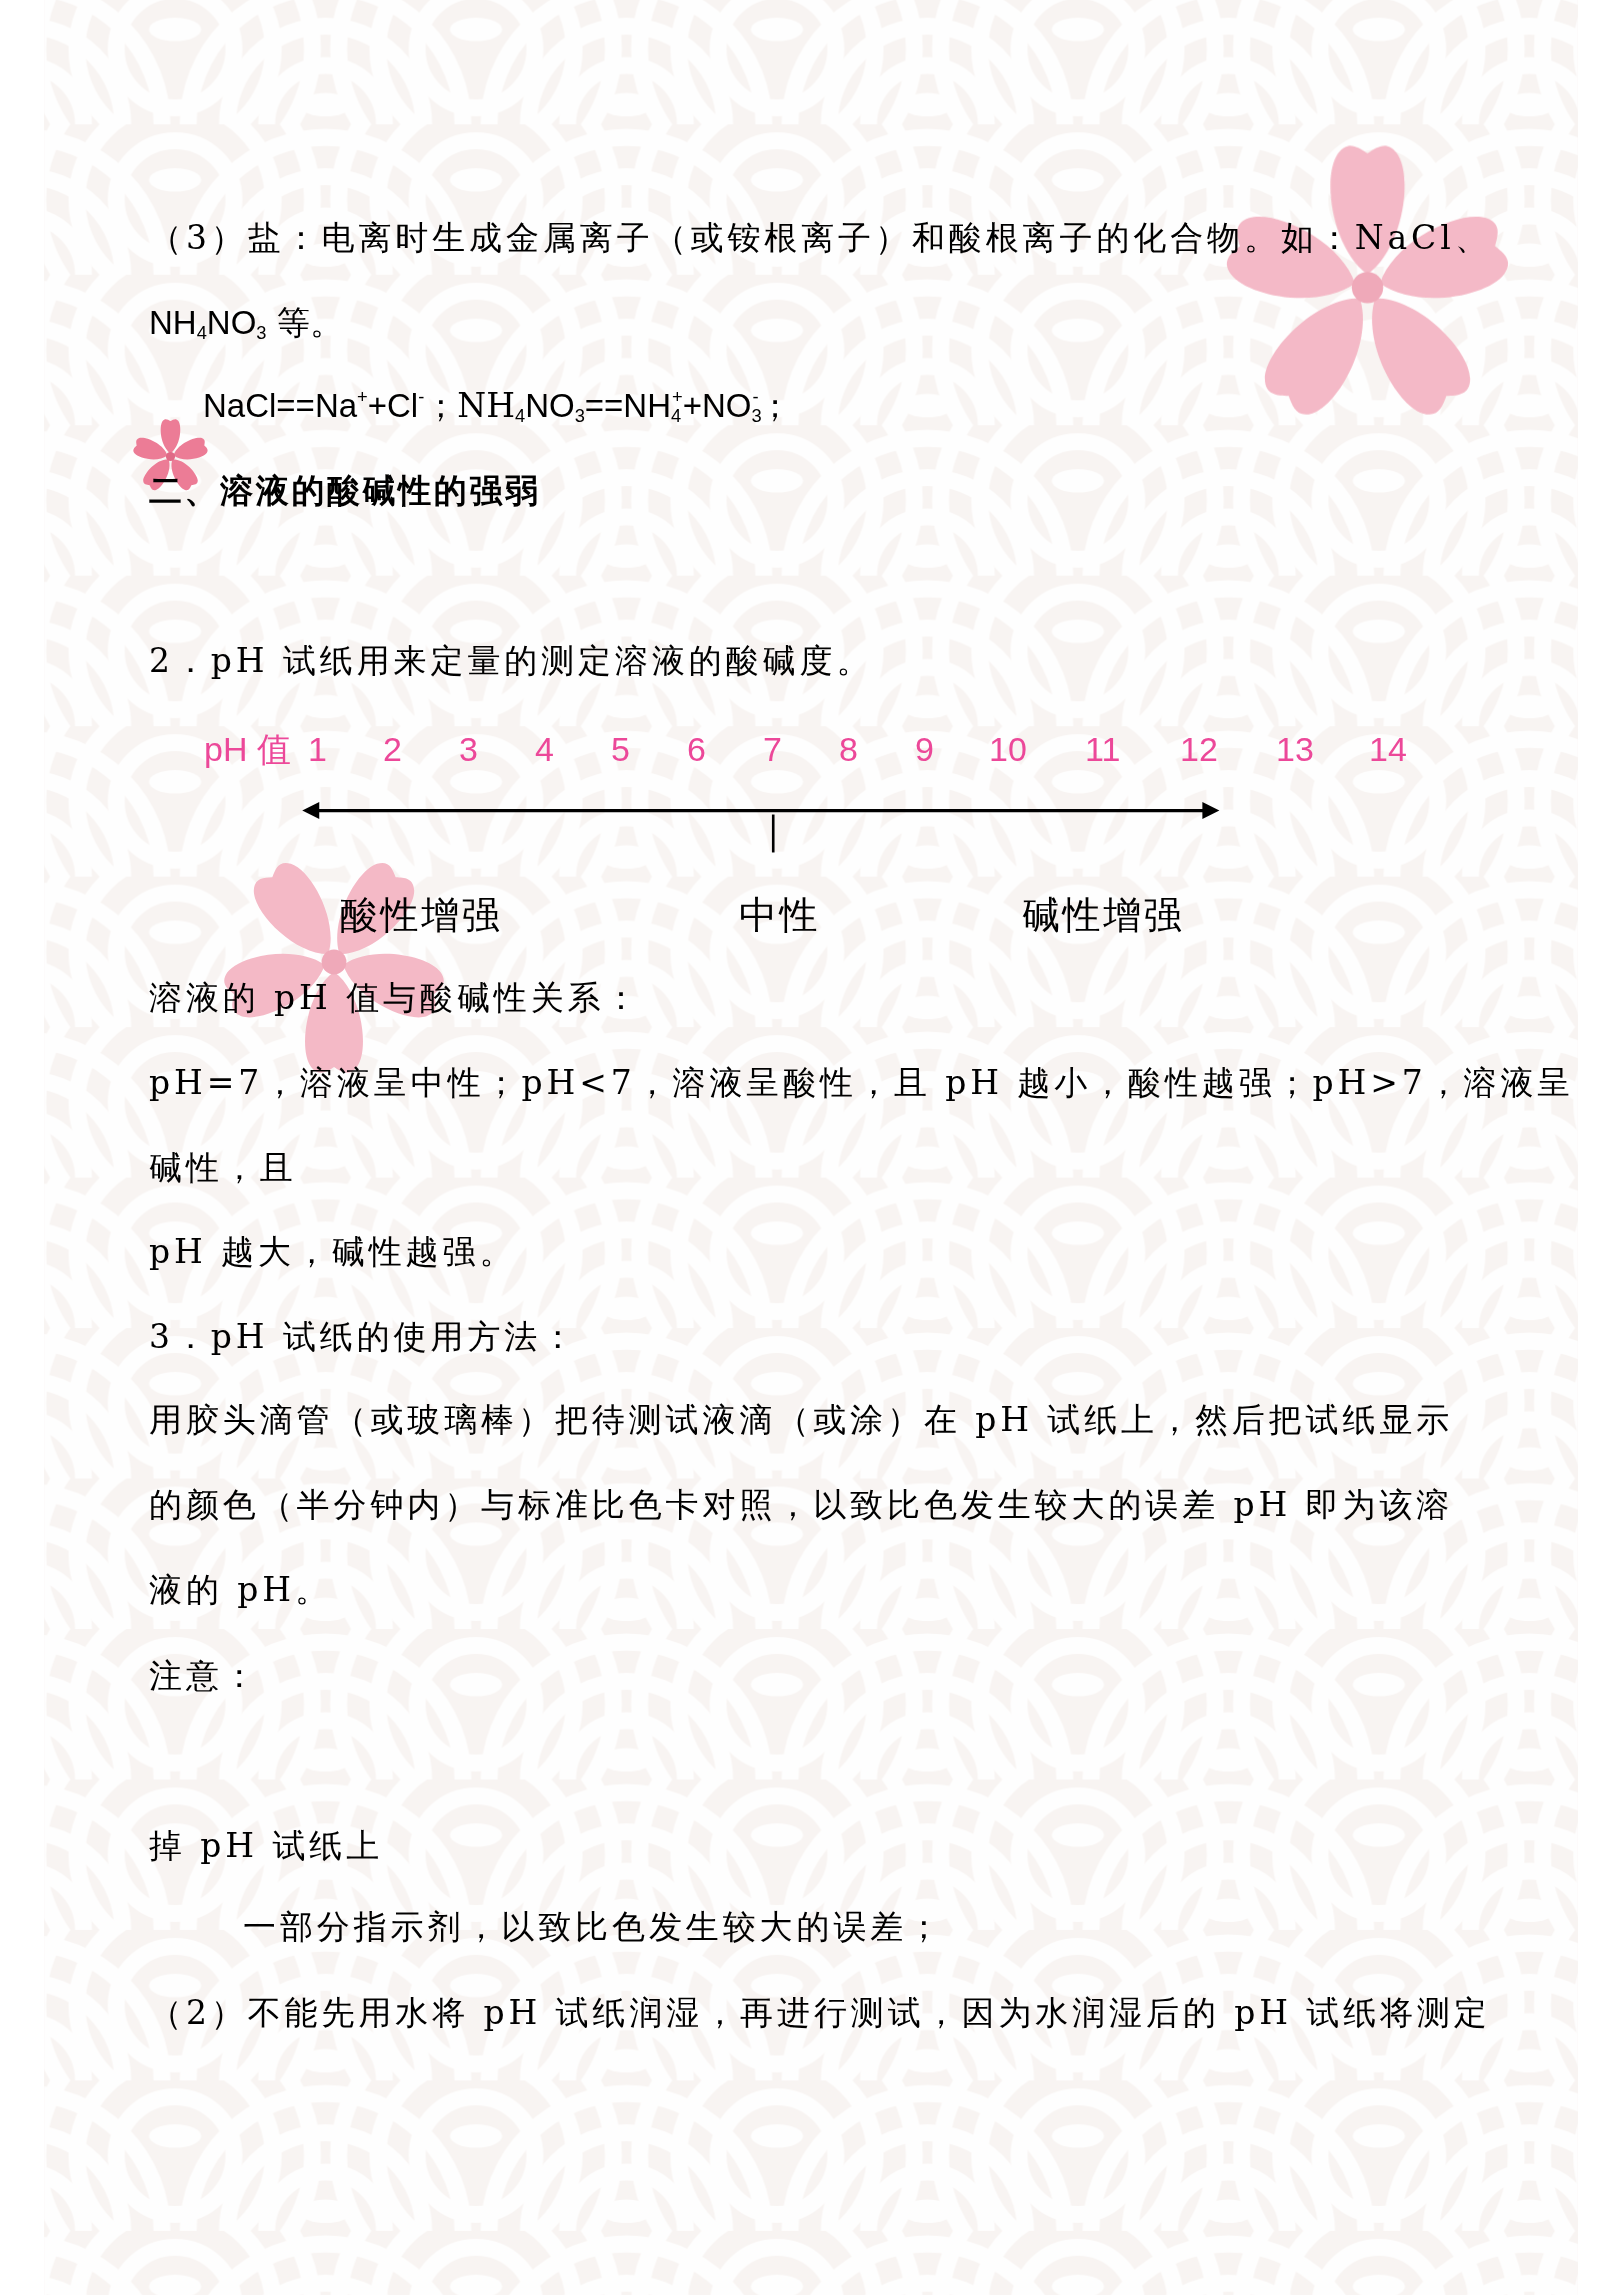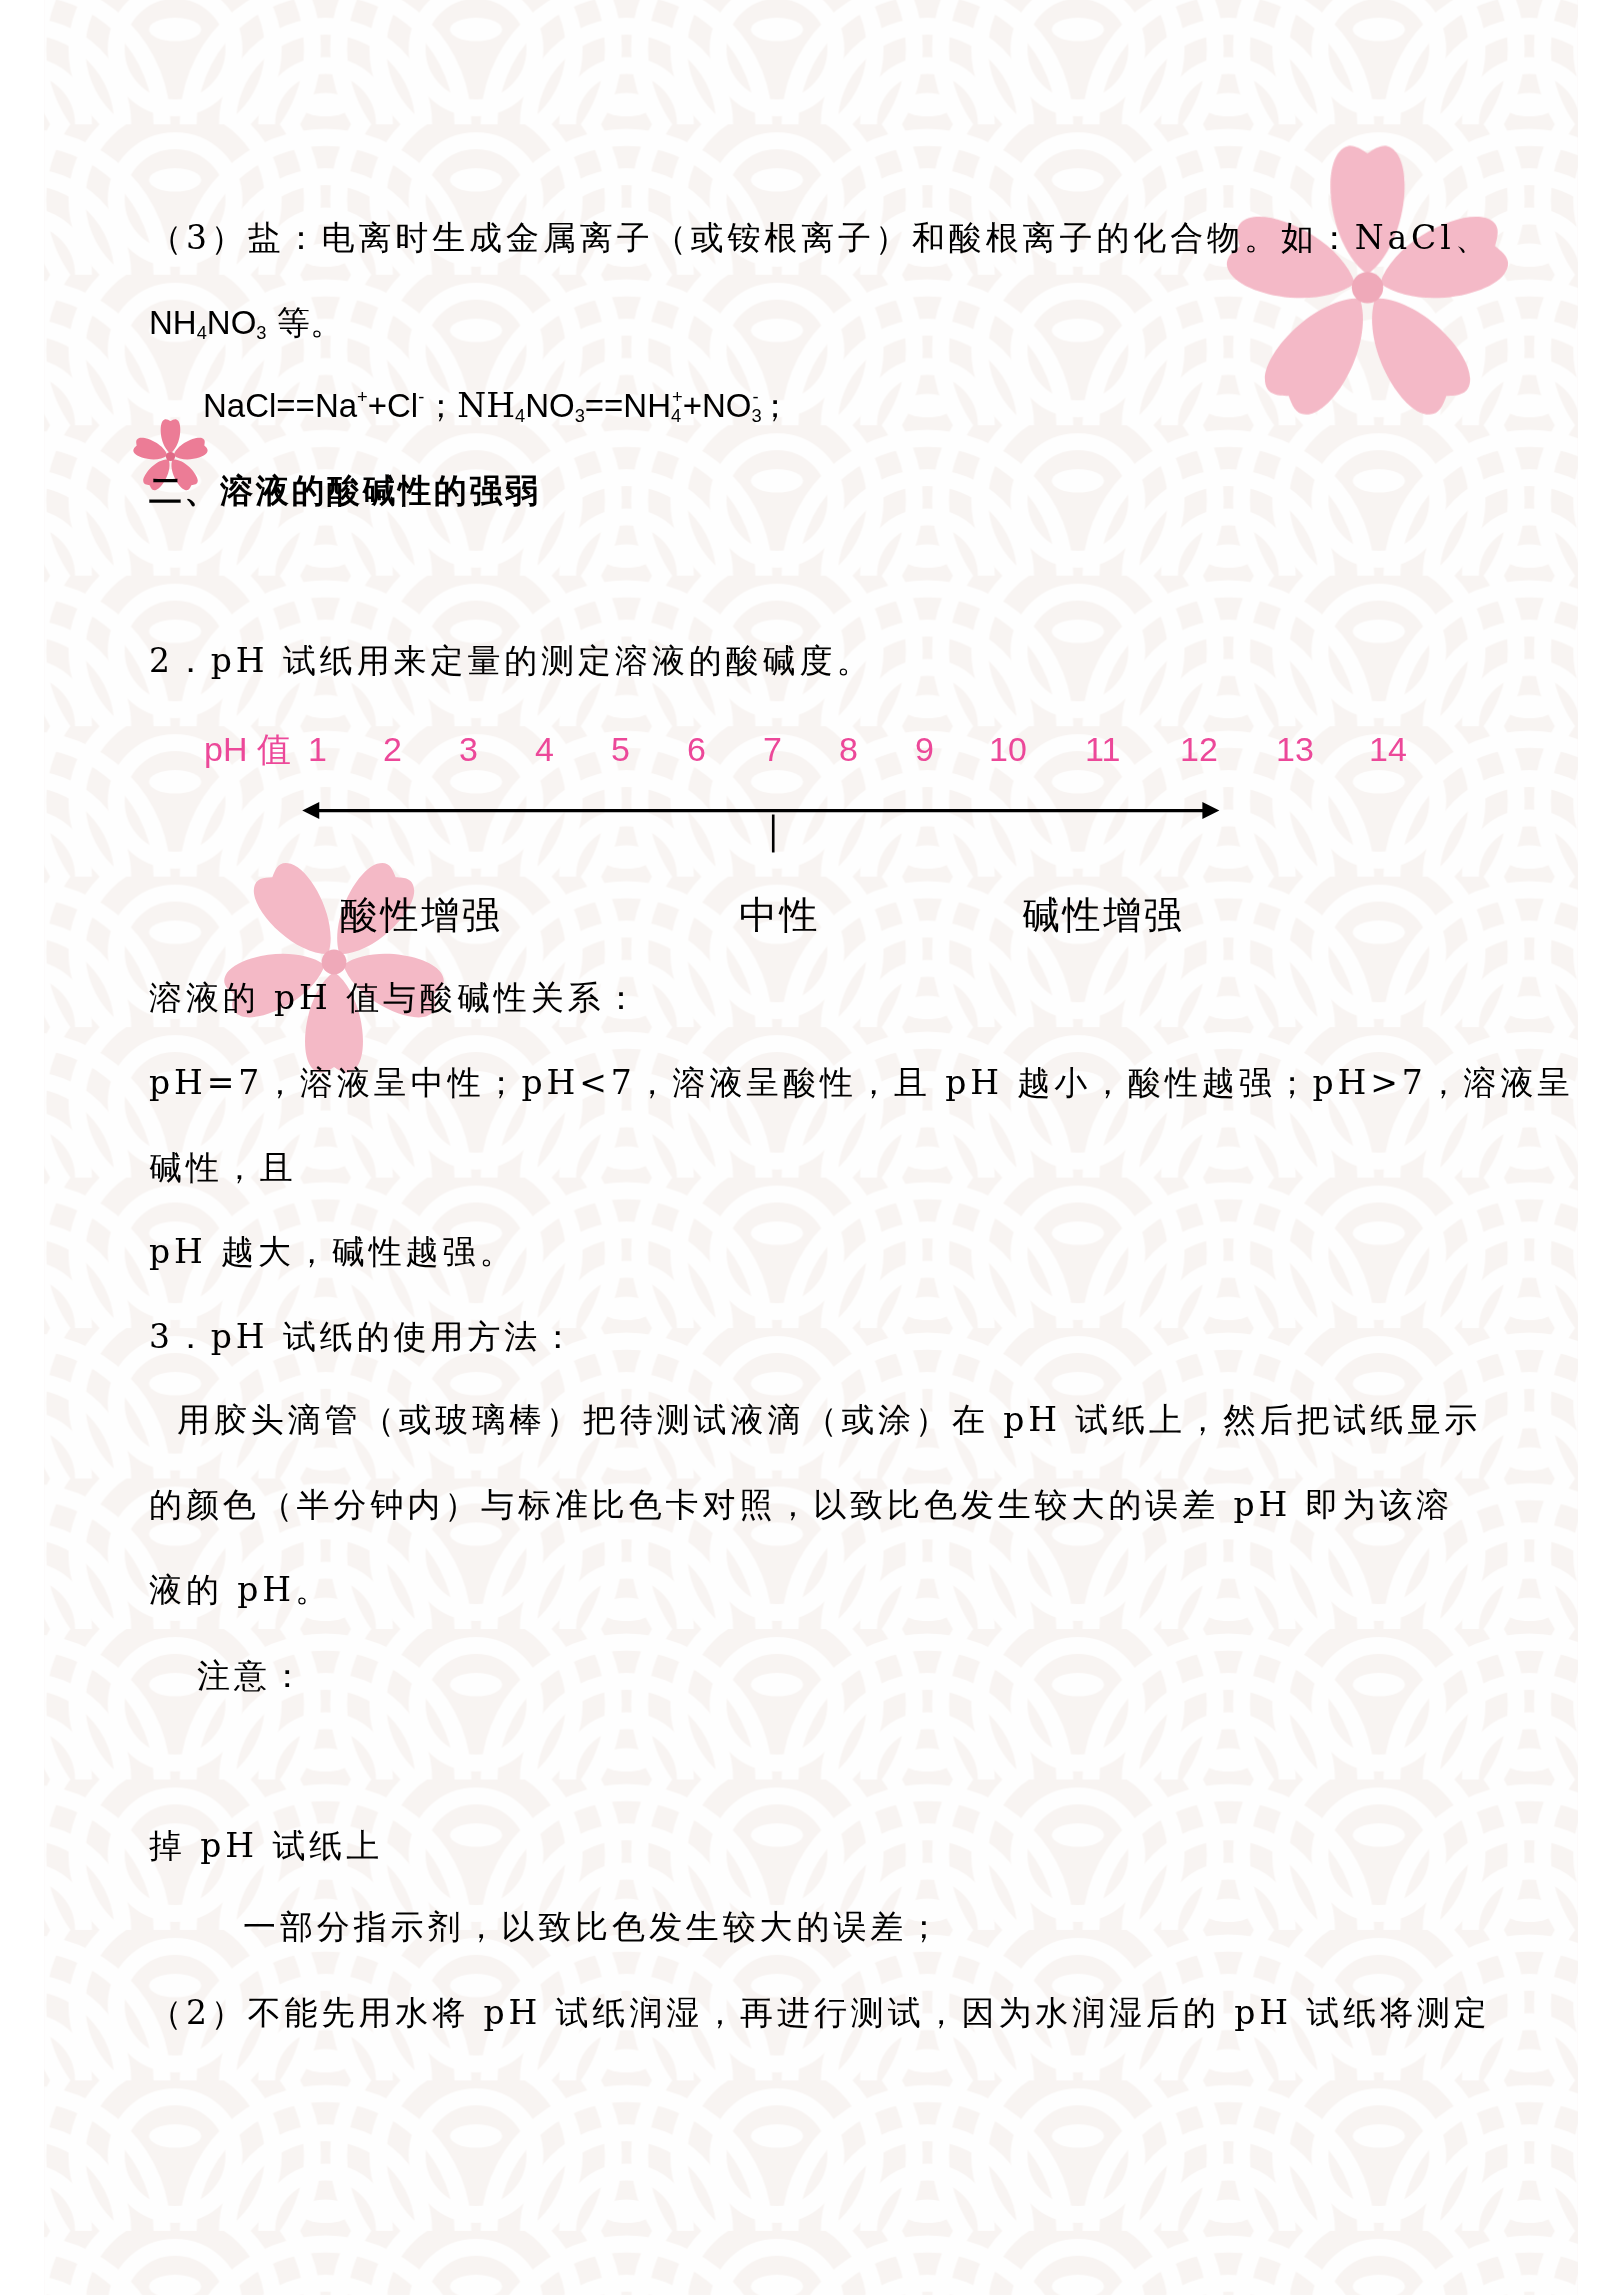--- a/index.html
+++ b/index.html
@@ -157,21 +157,21 @@
 
   <div class="region-label" style="left:340px;">酸性增强</div>
   <div class="region-label" style="left:739px;">中性</div>
   <div class="region-label" style="left:1022px;">碱性增强</div>
 
   <div class="line" style="top:978px;">溶液的 pH 值与酸碱性关系：</div>
   <div class="line" style="top:1063px;">pH=7，溶液呈中性；pH&lt;7，溶液呈酸性，且 pH 越小，酸性越强；pH&gt;7，溶液呈</div>
   <div class="line" style="top:1148px;">碱性，且</div>
   <div class="line" style="top:1232px;">pH 越大，碱性越强。</div>
   <div class="line" style="top:1317px;">3．pH 试纸的使用方法：</div>
-  <div class="line" style="top:1400px;margin-left:28px;">用胶头滴管（或玻璃棒）把待测试液滴（或涂）在 pH 试纸上，然后把试纸显示</div>
+  <div class="line" style="top:1400px;">用胶头滴管（或玻璃棒）把待测试液滴（或涂）在 pH 试纸上，然后把试纸显示</div>
   <div class="line" style="top:1485px;">的颜色（半分钟内）与标准比色卡对照，以致比色发生较大的误差 pH 即为该溶</div>
   <div class="line" style="top:1570px;">液的 pH。</div>
-  <div class="line" style="top:1656px;margin-left:48px;">注意：</div>
+  <div class="line" style="top:1656px;">注意：</div>
   <div class="line" style="top:1826px;">掉 pH 试纸上</div>
   <div class="line" style="top:1907px; left:243px;">一部分指示剂，以致比色发生较大的误差；</div>
   <div class="line" style="top:1993px;">（2）不能先用水将 pH 试纸润湿，再进行测试，因为水润湿后的 pH 试纸将测定</div>
 </div>
 
 
 </body></html>

